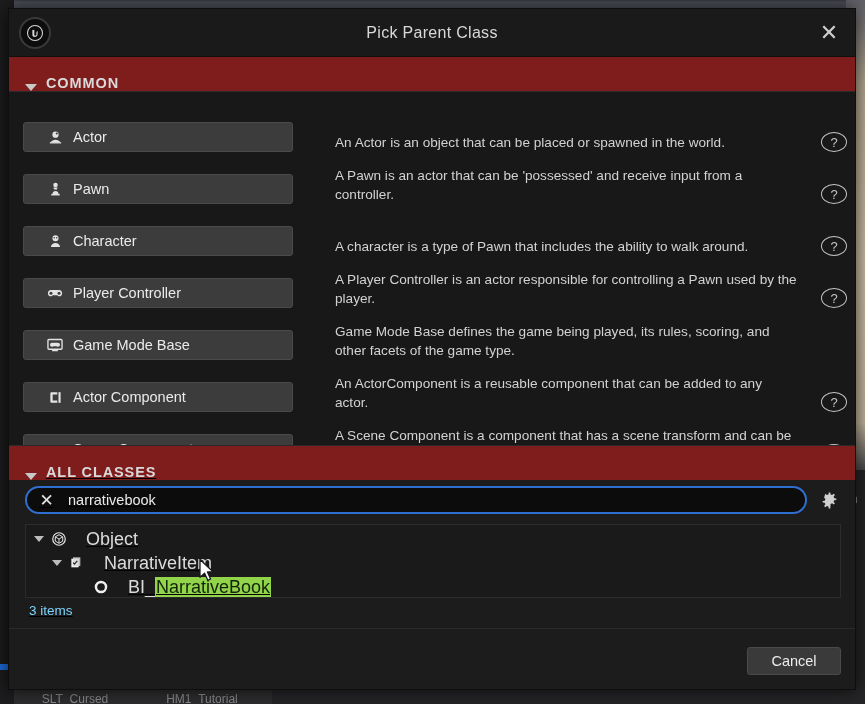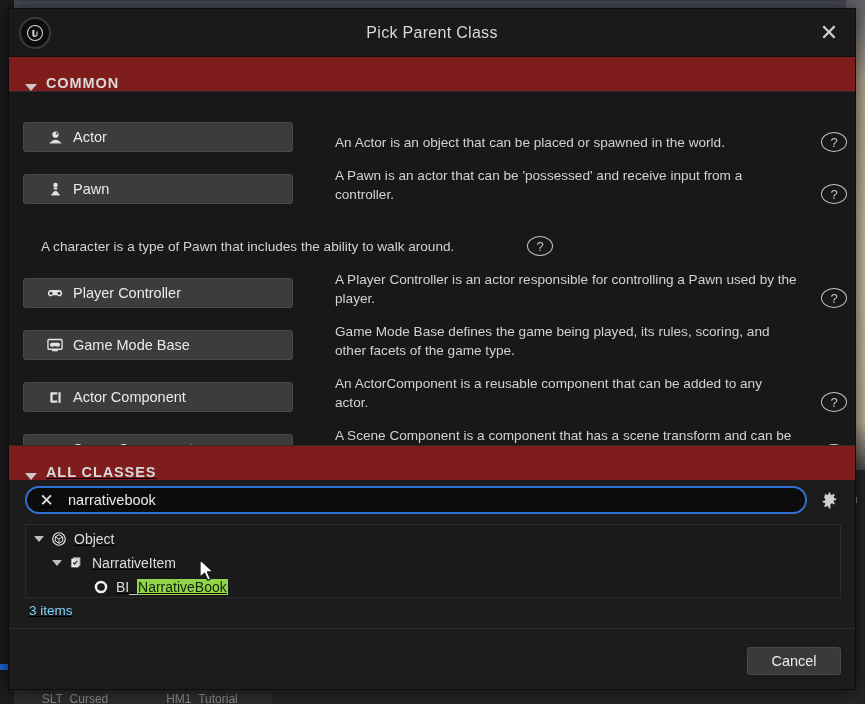--- a/index.html
+++ b/index.html
@@ -170,21 +170,21 @@
   .tw-caret {
     width: 0; height: 0; flex: 0 0 10px;
     border-left: 5px solid transparent; border-right: 5px solid transparent;
     border-top: 6px solid #bdbdbd;
   }
   .tw-caret.hidden { border: 0; }
   .tw-ico {
     width: 18px; height: 18px; flex: 0 0 18px;
     display: flex; align-items: center; justify-content: center; color: #e6e6e6;
   }
-  .tw-label { font-size: 14px; color: #dcdcdc; display: flex; align-items: center; }
+  .tw-label { font-size: 18px; color: #dcdcdc; display: flex; align-items: center; margin-left: 12px; }
   .hl { background: #93d54a; color: #12240a; padding: 0 1px; }
 
   .items-count {
     padding: 5px 0 0 20px; font-size: 13.5px; color: #7dd3fc; flex: 0 0 24px;
   }
 
   .footer {
     flex: 1 1 auto; position: relative;
     border-top: 1px solid #2a2a2a; margin-top: 6px; background: #1c1c1c;
   }
@@ -262,20 +262,31 @@
                 <rect x="6" y="18.4" width="12" height="2" fill="#e3e3e3"></rect>
               </svg>
           </span>
           <span class="nm">Pawn</span>
         </div>
         <div class="class-desc">A Pawn is an actor that can be 'possessed' and receive input from a controller.</div>
         <div class="help-ico">?</div>
       </div>
 
       <div class="class-row">
+        <div class="class-btn">
+          <span class="ico">
+            <svg width="17" height="17" viewBox="0 0 24 24">
+                <circle cx="12" cy="7.4" r="4.3" fill="#e3e3e3"></circle>
+                <circle cx="10.2" cy="6.8" r="1.1" fill="#3c3c3c"></circle>
+                <circle cx="13.8" cy="6.8" r="1.1" fill="#3c3c3c"></circle>
+                <path d="M5.5 19.6c.6-3.5 3.2-5.6 6.5-5.6s5.9 2.1 6.5 5.6z" fill="#e3e3e3"></path>
+              </svg>
+          </span>
+          <span class="nm">Character</span>
+        </div>
         <div class="class-desc">A character is a type of Pawn that includes the ability to walk around.</div>
         <div class="help-ico">?</div>
       </div>
 
       <div class="class-row">
         <div class="class-btn">
           <span class="ico">
             <svg width="18" height="18" viewBox="0 0 24 24">
                 <path d="M6.4 8h11.2c2.3 0 3.9 1.9 3.9 4.2S19.9 16.4 17.6 16.4c-1.3 0-2-.6-2.7-1.3h-5.8c-.7.7-1.4 1.3-2.7 1.3C4.1 16.4 2.5 14.5 2.5 12.2S4.1 8 6.4 8z" fill="#e3e3e3"></path>
                 <circle cx="6.6" cy="12.2" r="2" fill="#3c3c3c"></circle>

